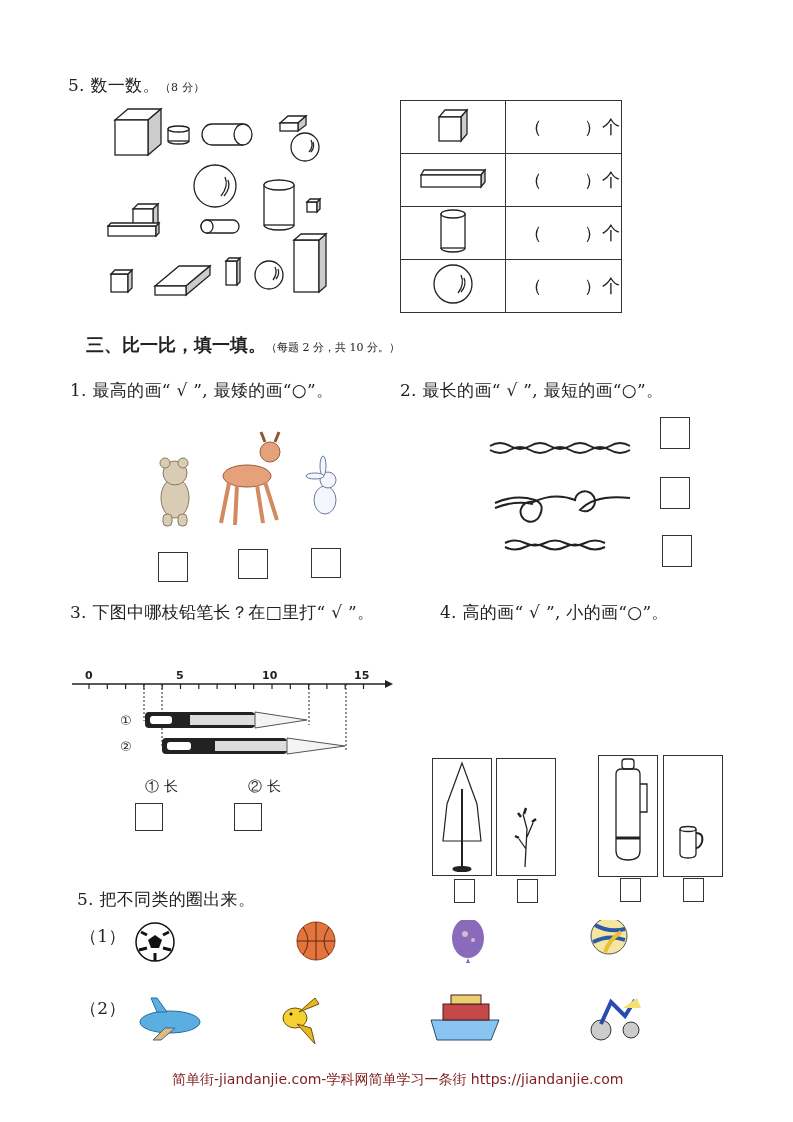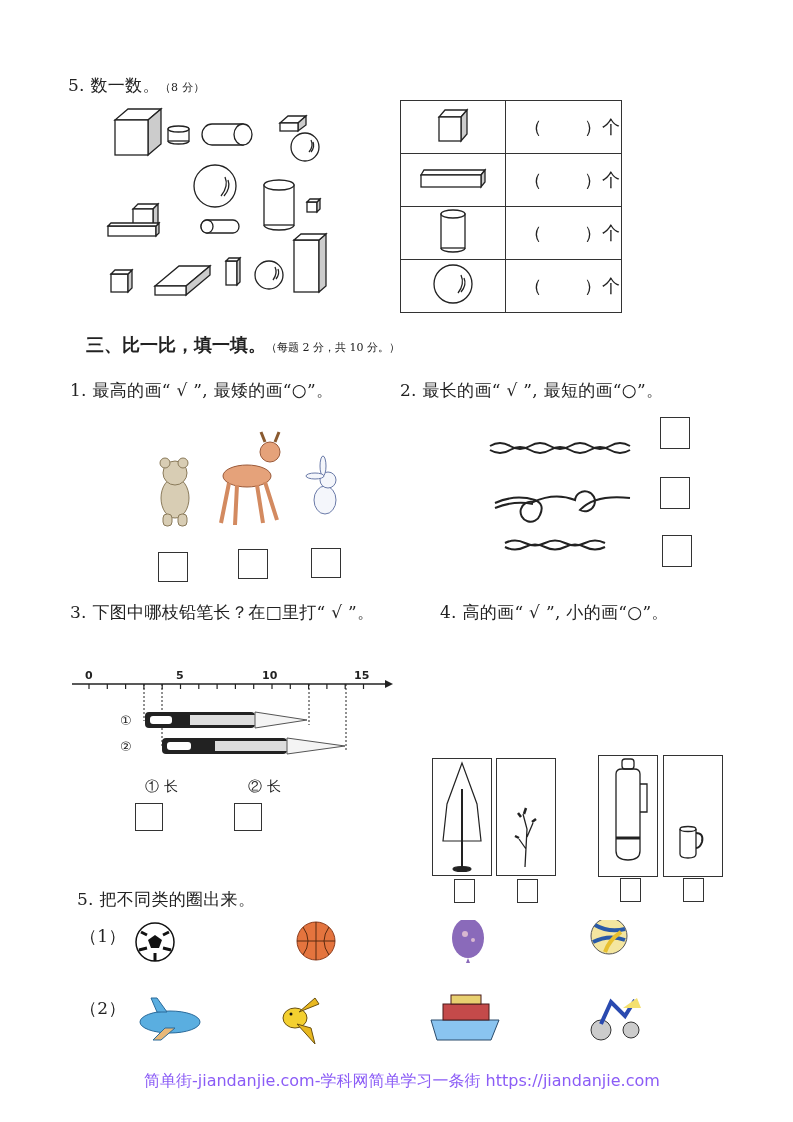--- a/index.html
+++ b/index.html
@@ -8,21 +8,21 @@
   .abs { position:absolute; }
   .q { font-size:17px; letter-spacing:0.3px; white-space:nowrap; }
   .small { font-size:11px; }
   .h3 { font-size:18px; font-weight:bold; white-space:nowrap; }
   .box { position:absolute; border:1.6px solid #333; background:#fff; }
   table.count { position:absolute; left:400px; top:100px; width:222px; height:212px; border-collapse:collapse; }
   table.count td { border:1.5px solid #333; height:52px; padding:0; }
   table.count td.shape { width:104px; text-align:center; }
   table.count td.ans { font-size:18px; font-family:"DejaVu Sans", sans-serif; }
   .ans span.l { display:inline-block; width:60px; padding-left:18px; }
-  .footer { font-family:"DejaVu Sans", sans-serif; font-size:16px; color:#8b5cf6; white-space:nowrap; }
+  .footer { font-family:"DejaVu Sans", sans-serif; font-size:14px; color:#7f1d1d; white-space:nowrap;margin-left:28px; }
   .pic-frame { position:absolute; border:1.5px solid #333; }
 </style>
 </head>
 <body>
 
 <div class="abs q" style="left:68px;top:74px;">
   <span>5. 数一数。</span><span class="small">（8 分）</span>
 </div>
 
 <svg class="abs" style="left:100px;top:100px;" width="240" height="200" stroke="#222" stroke-width="1.3" fill="#fff">

